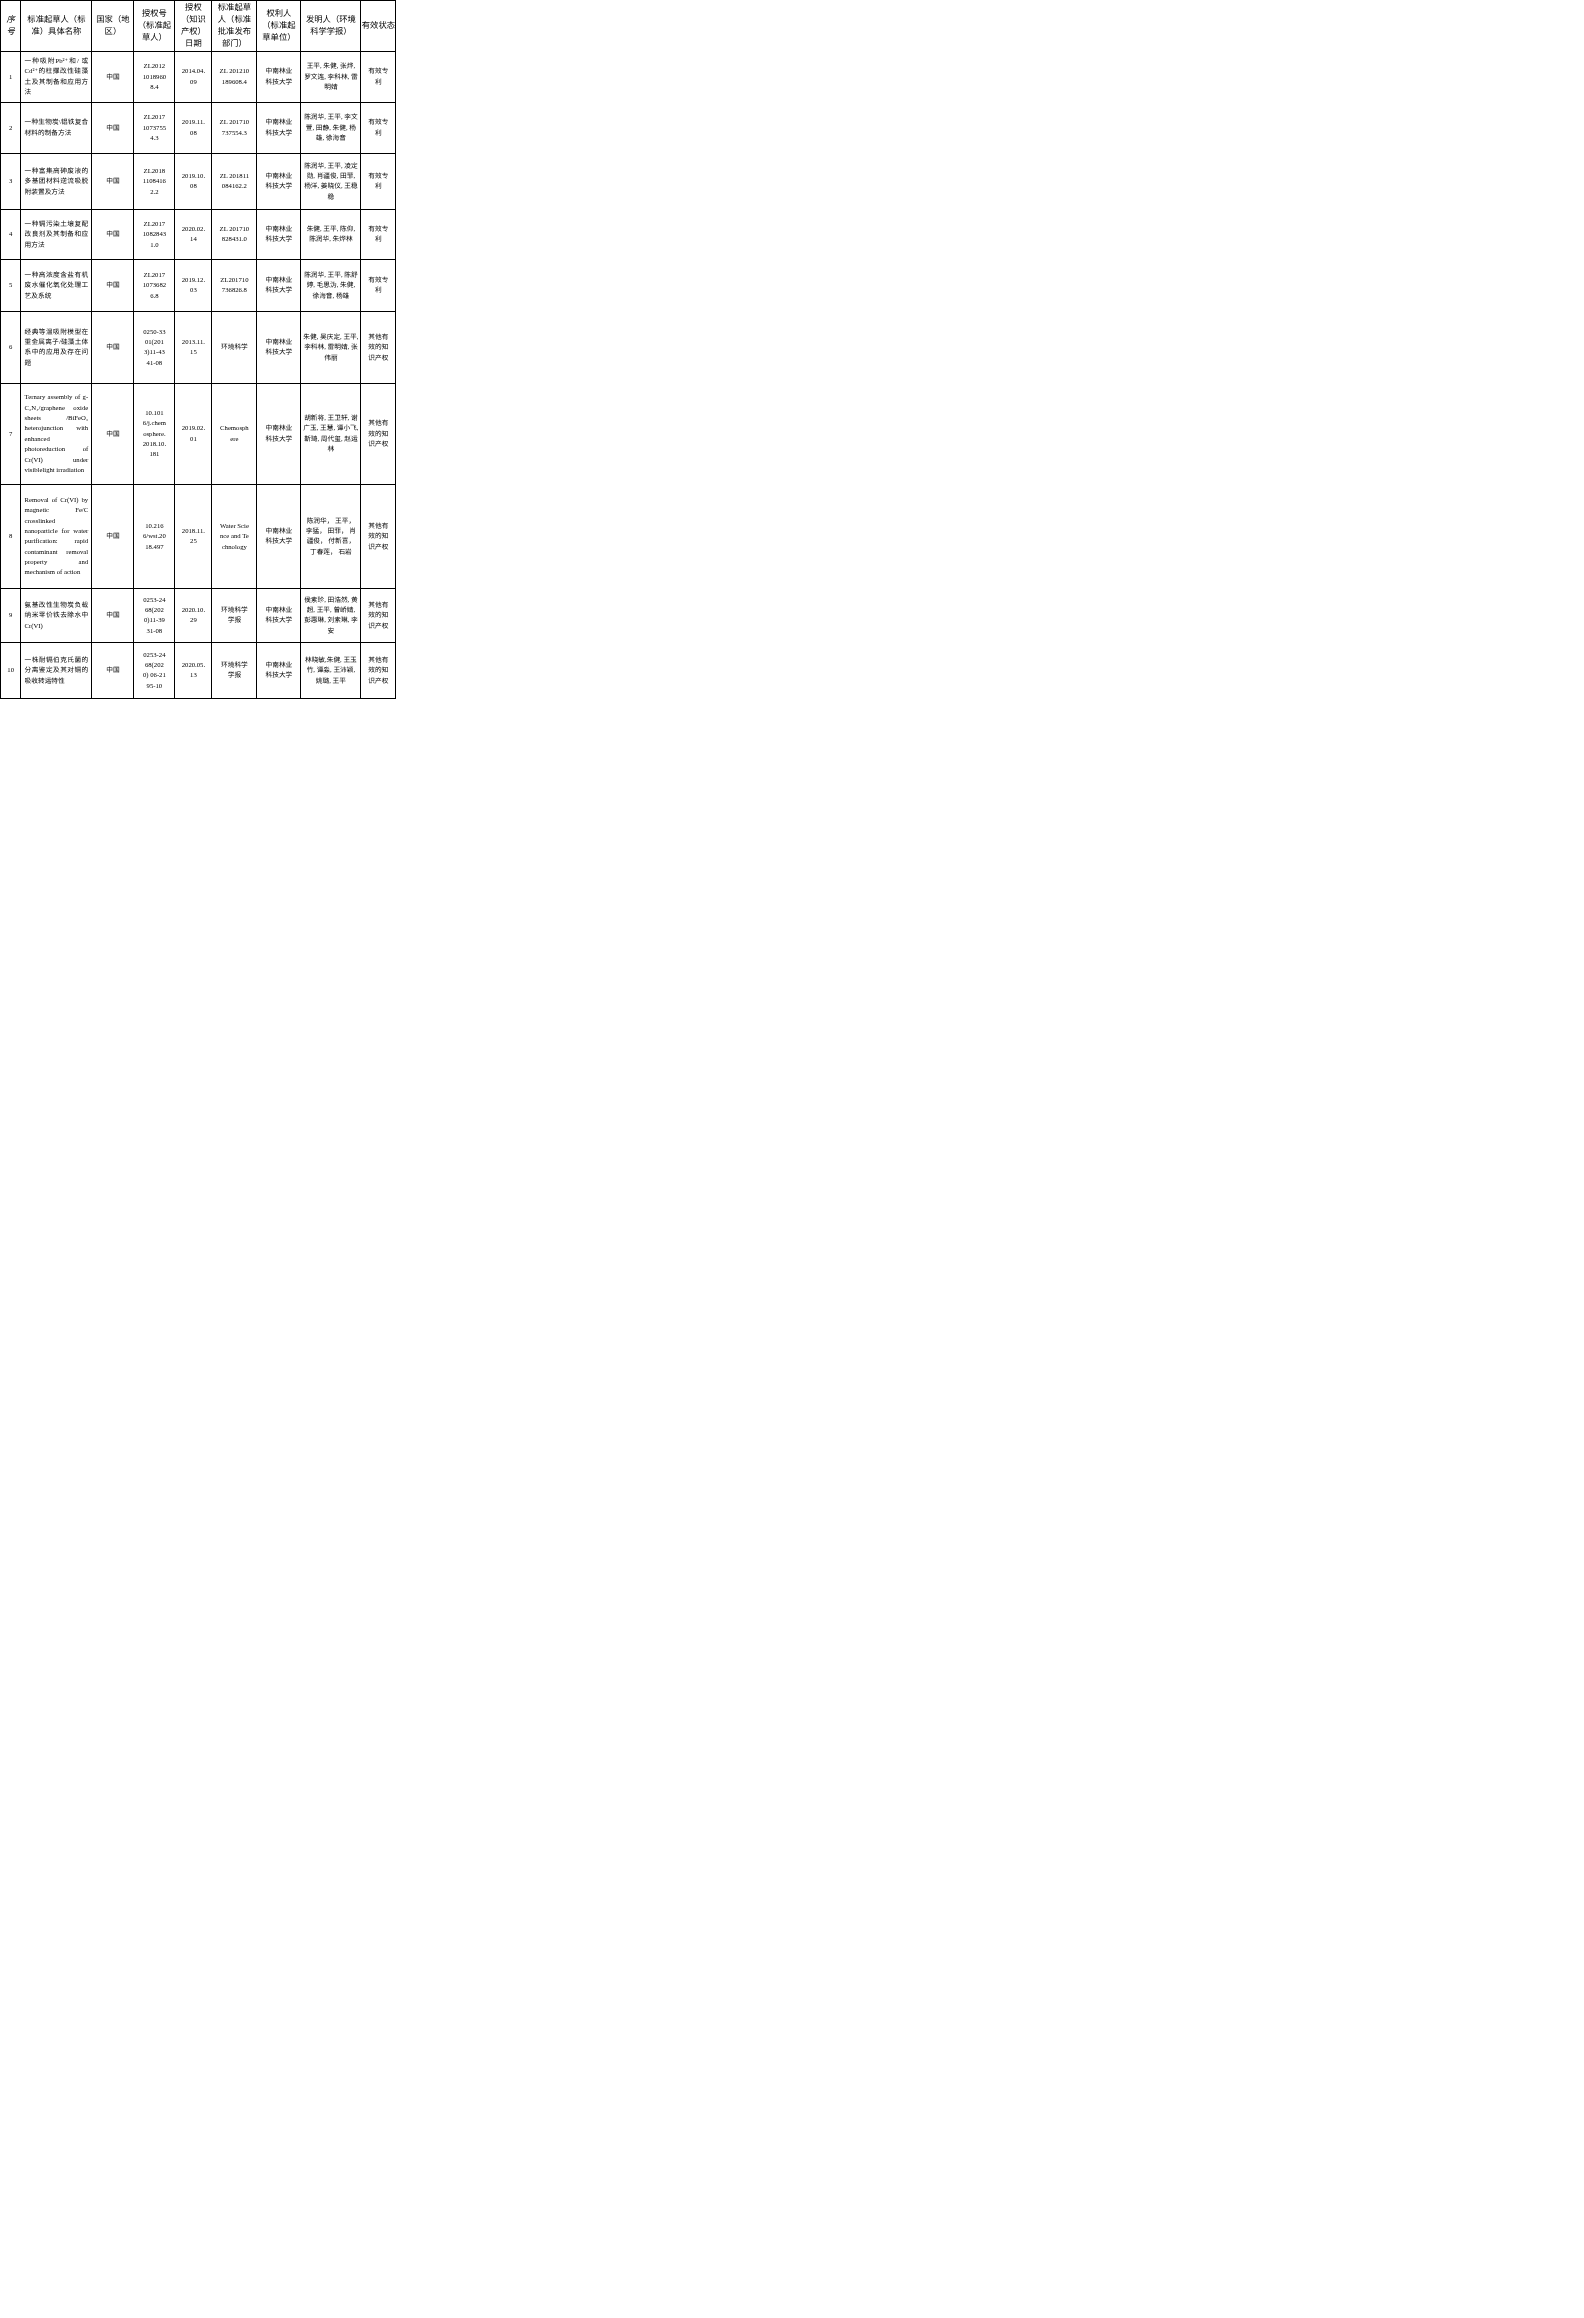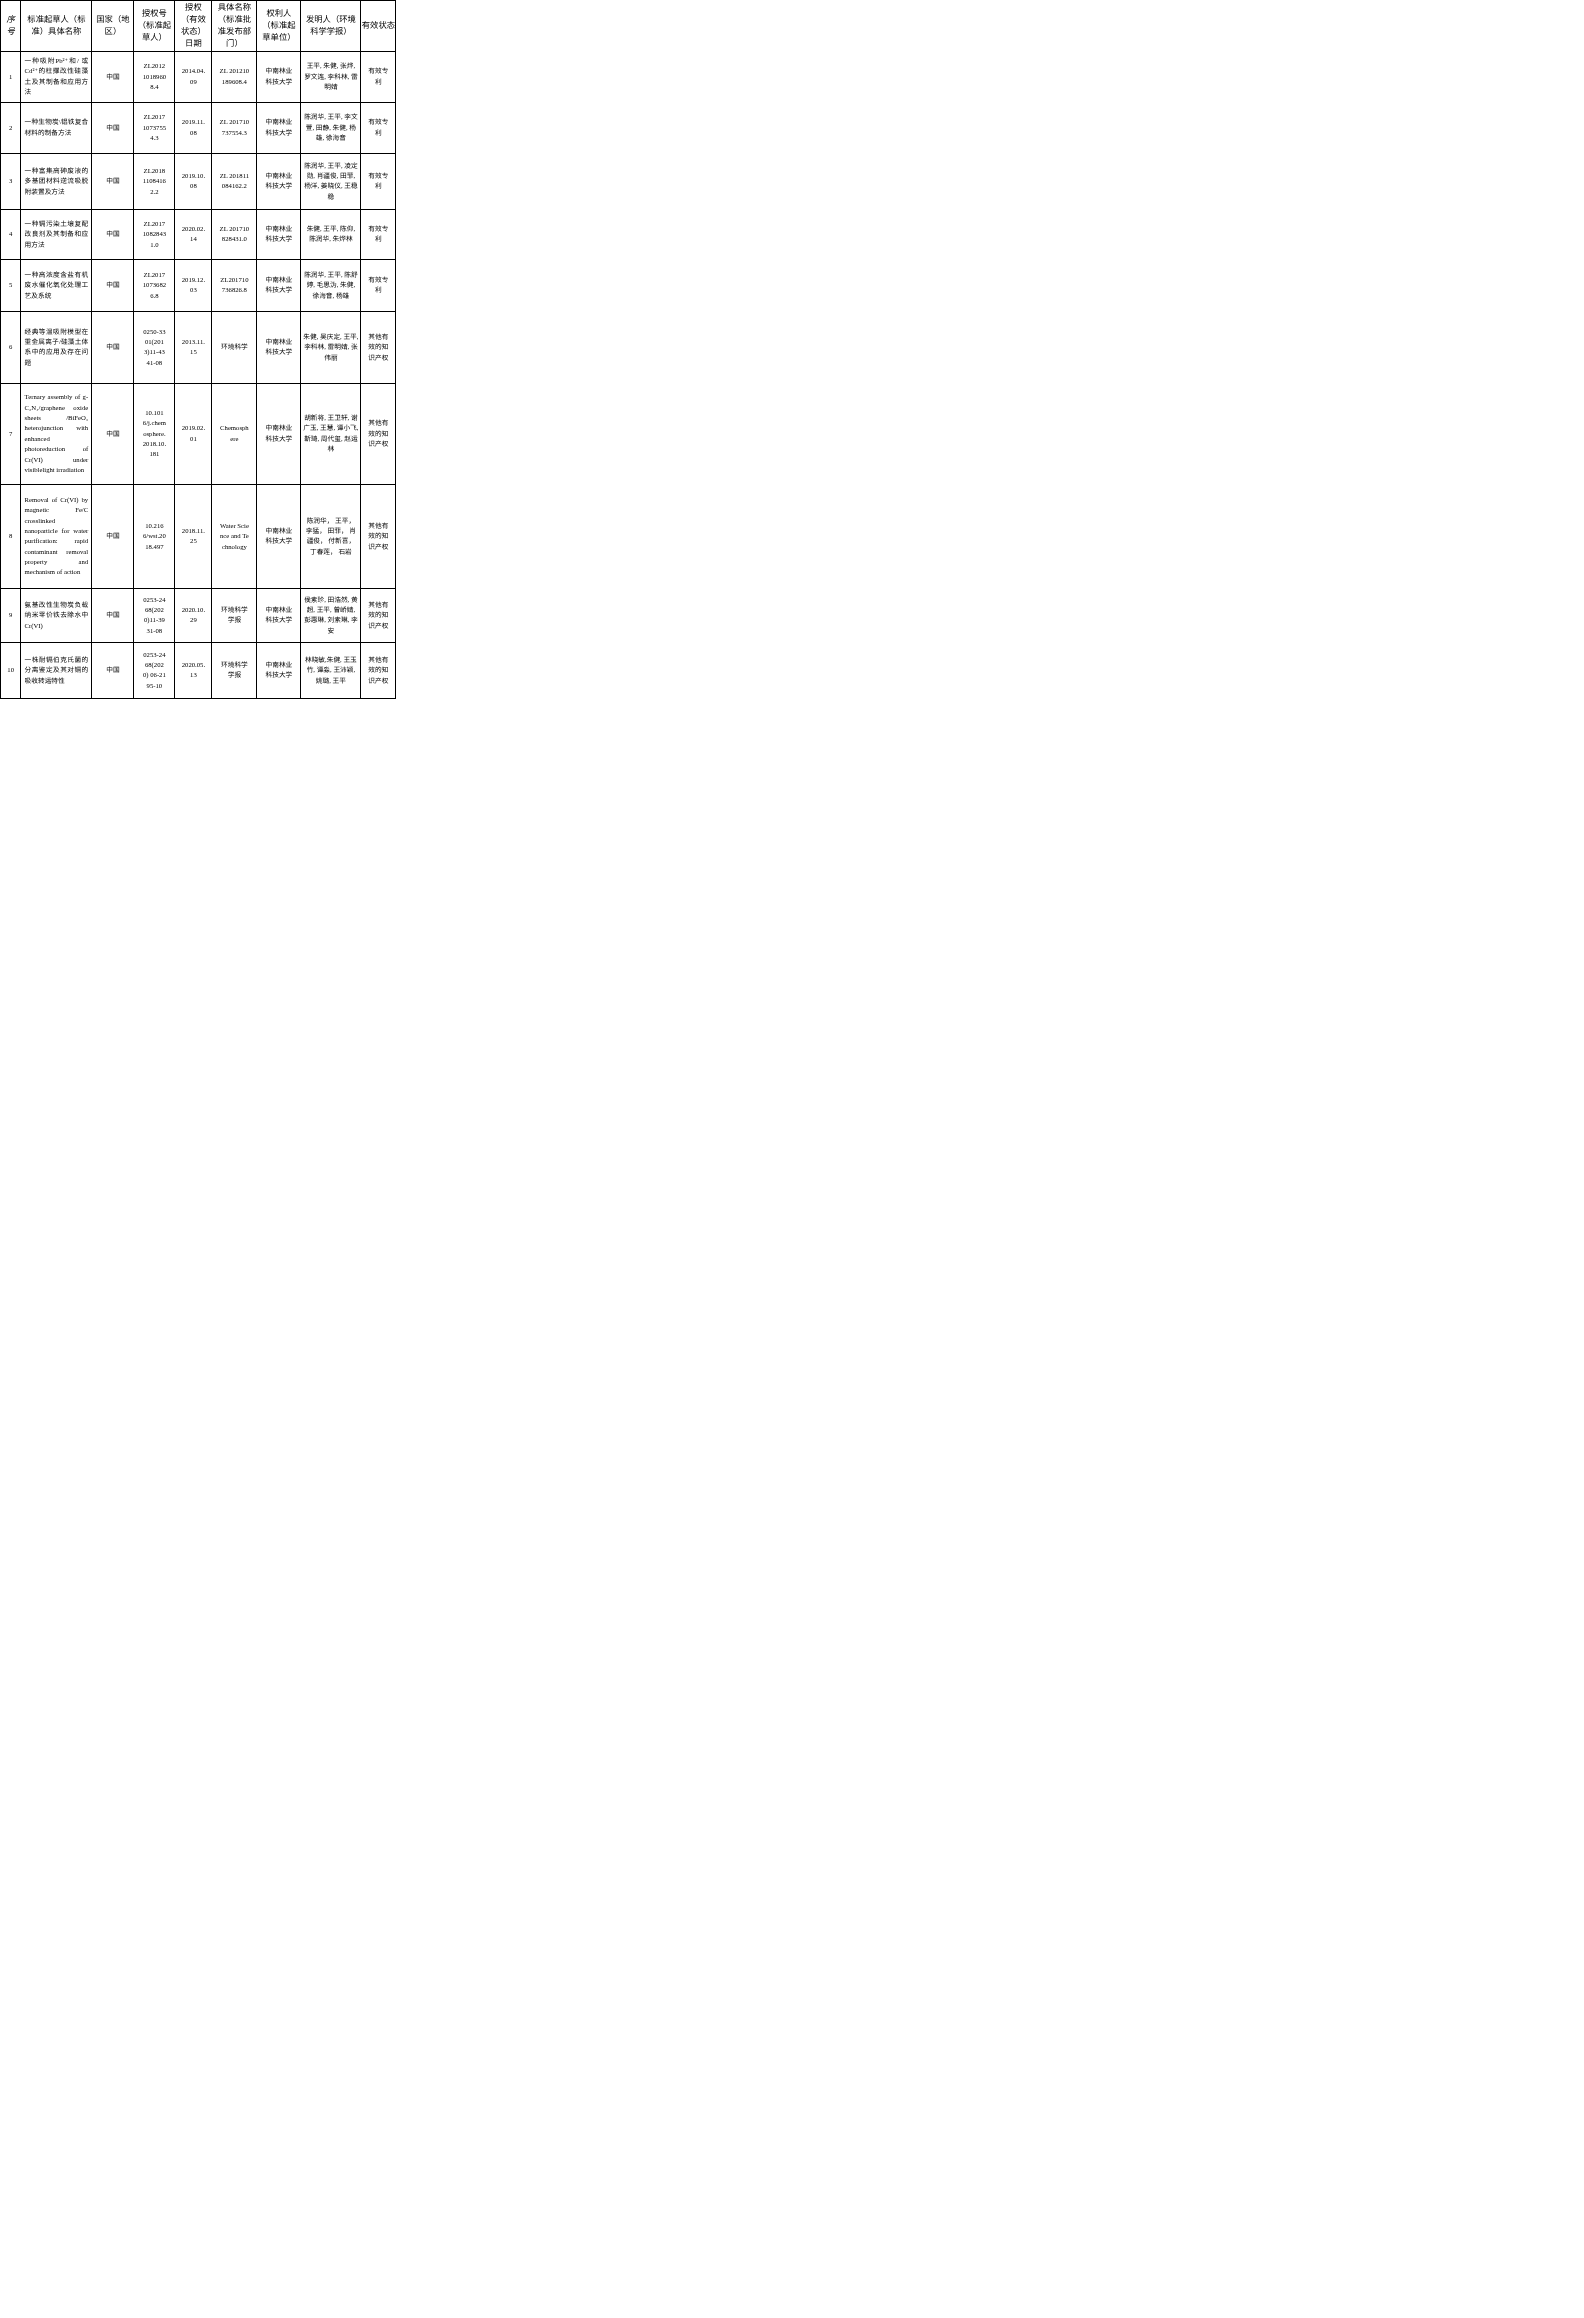--- a/index.html
+++ b/index.html
@@ -76,22 +76,22 @@
     <col style="width:44px">
     <col style="width:60px">
     <col style="width:35px">
   </colgroup>
   <thead>
     <tr>
       <th class="h-index">序号</th>
       <th class="h-name">标准起草人（标准）具体名称</th>
       <th class="h-country">国家（地区）</th>
       <th class="h-number">授权号（标准起草人）</th>
-      <th class="h-date">授权（有效状态）日期</th>
-      <th class="h-cert">具体名称（标准批准发布部门）</th>
+      <th class="h-date">授权（知识产权）日期</th>
+      <th class="h-cert">标准起草人（标准批准发布部门）</th>
       <th class="h-holder">权利人（标准起草单位）</th>
       <th class="h-inventors">发明人（环境科学学报）</th>
       <th class="h-status">有效状态</th>
     </tr>
   </thead>
   <tbody id="table-body">
       <tr>
     <td class="c-index">1</td>
     <td class="c-name">一种吸附Pb²⁺和/ 或Cd²⁺的柱撑改性硅藻土及其制备和应用方法</td>
     <td class="c-country">中国</td>

